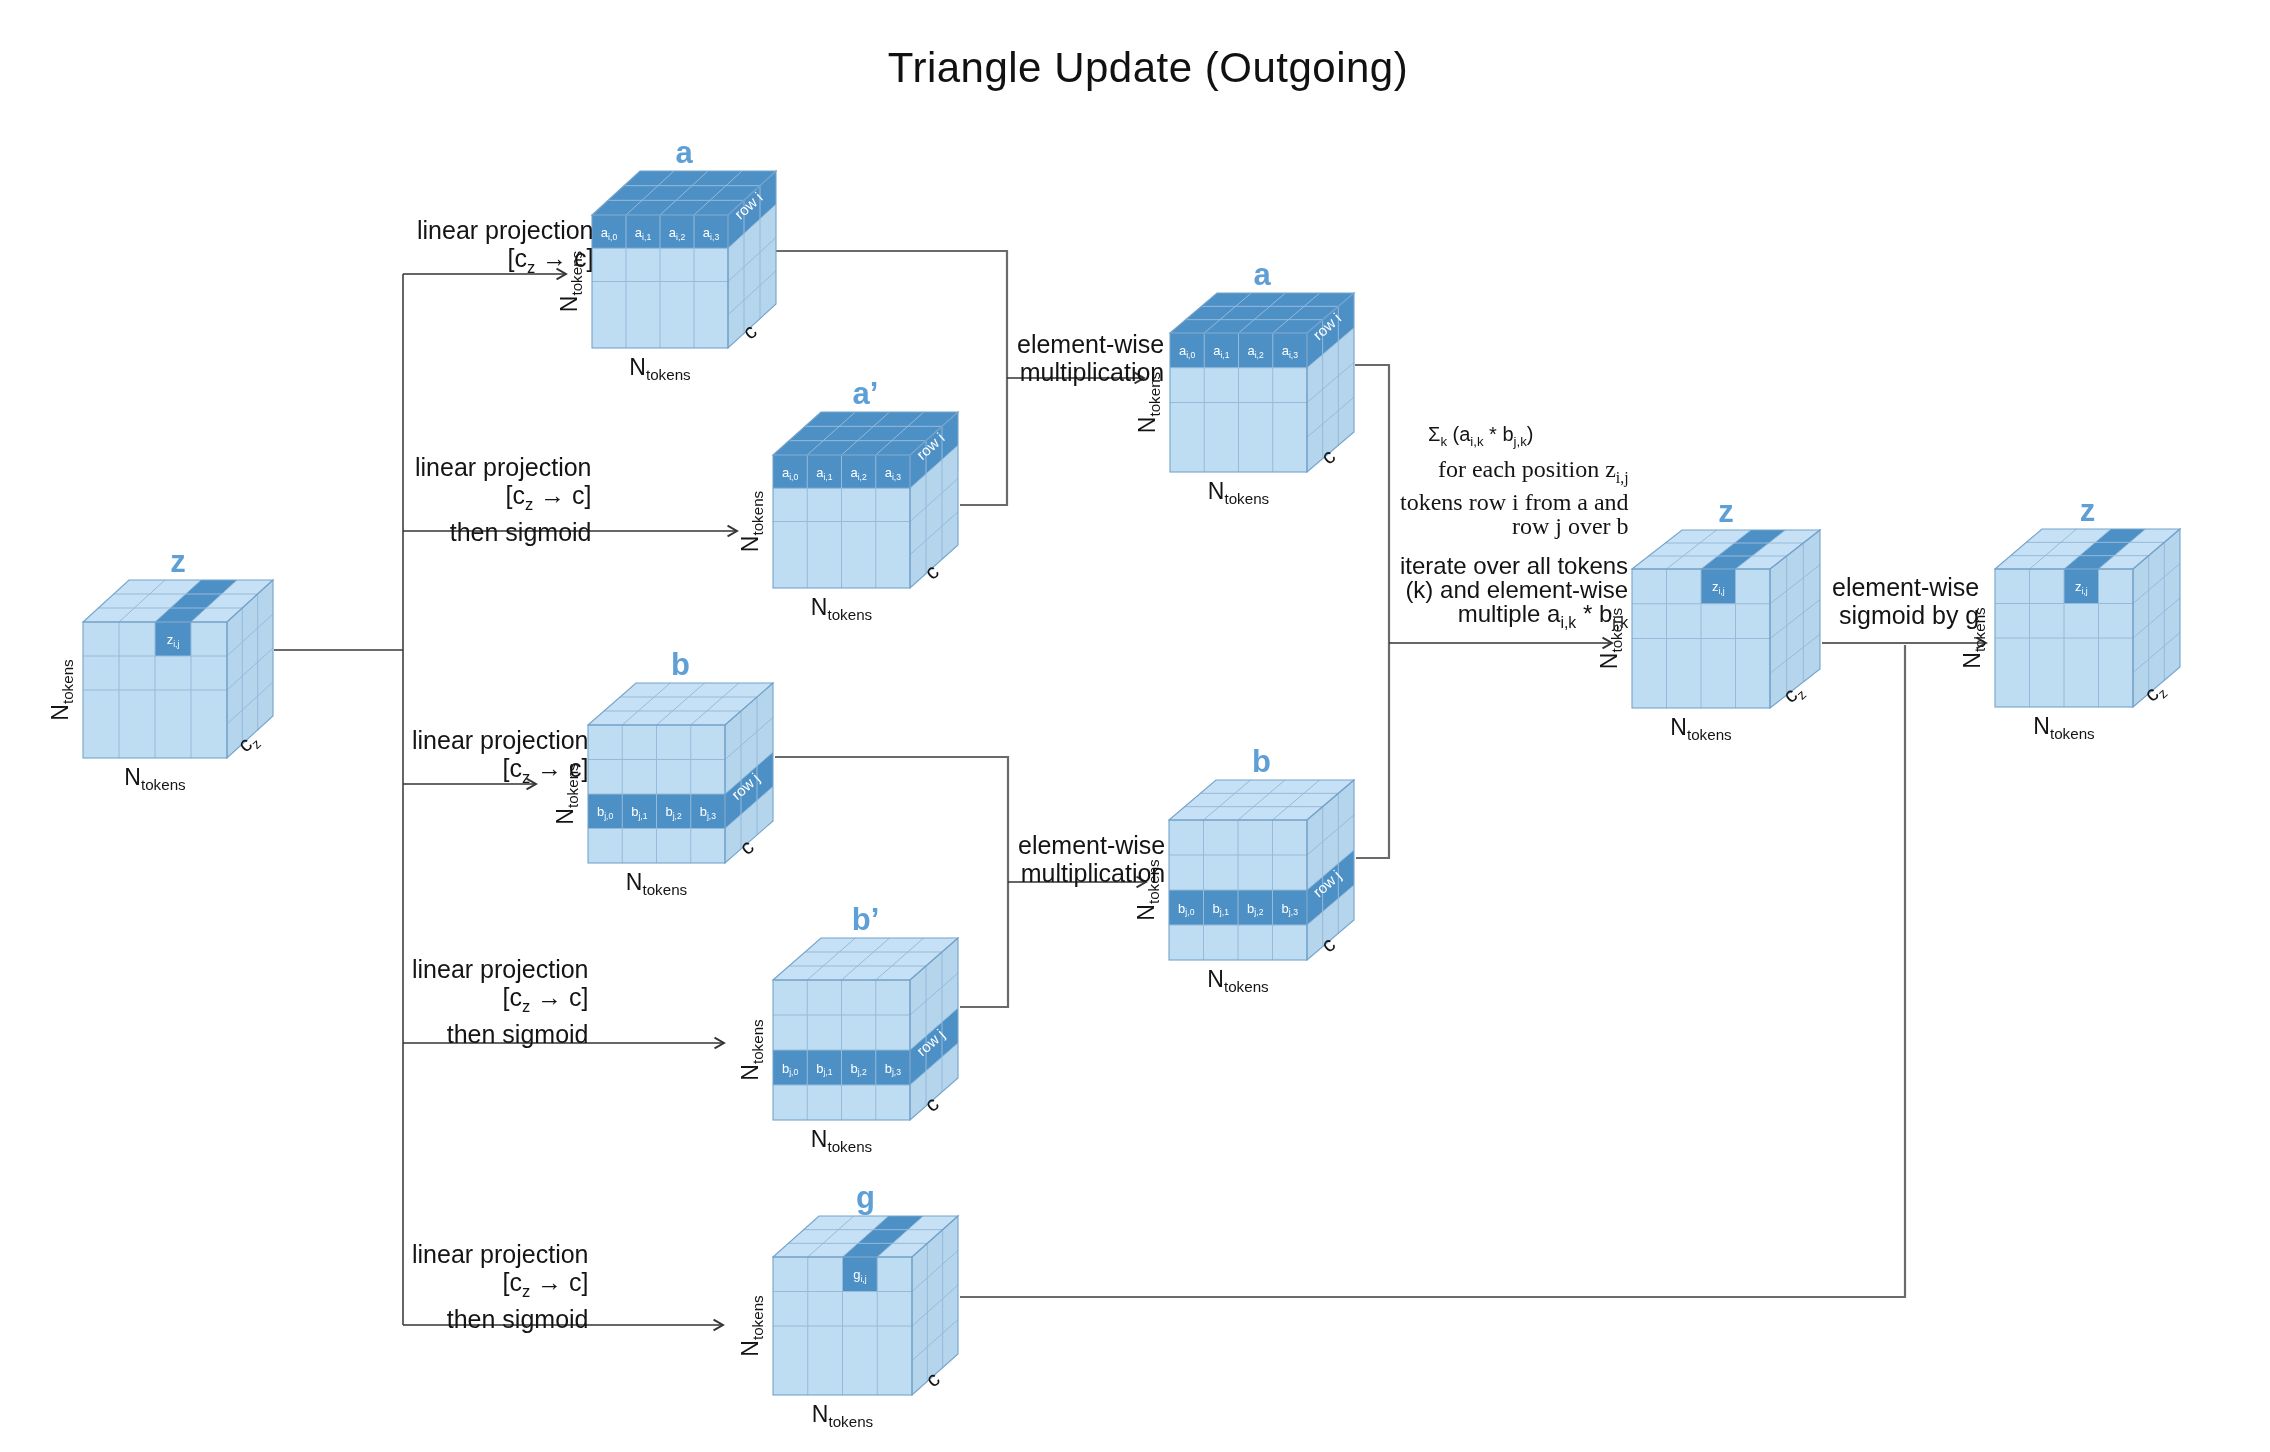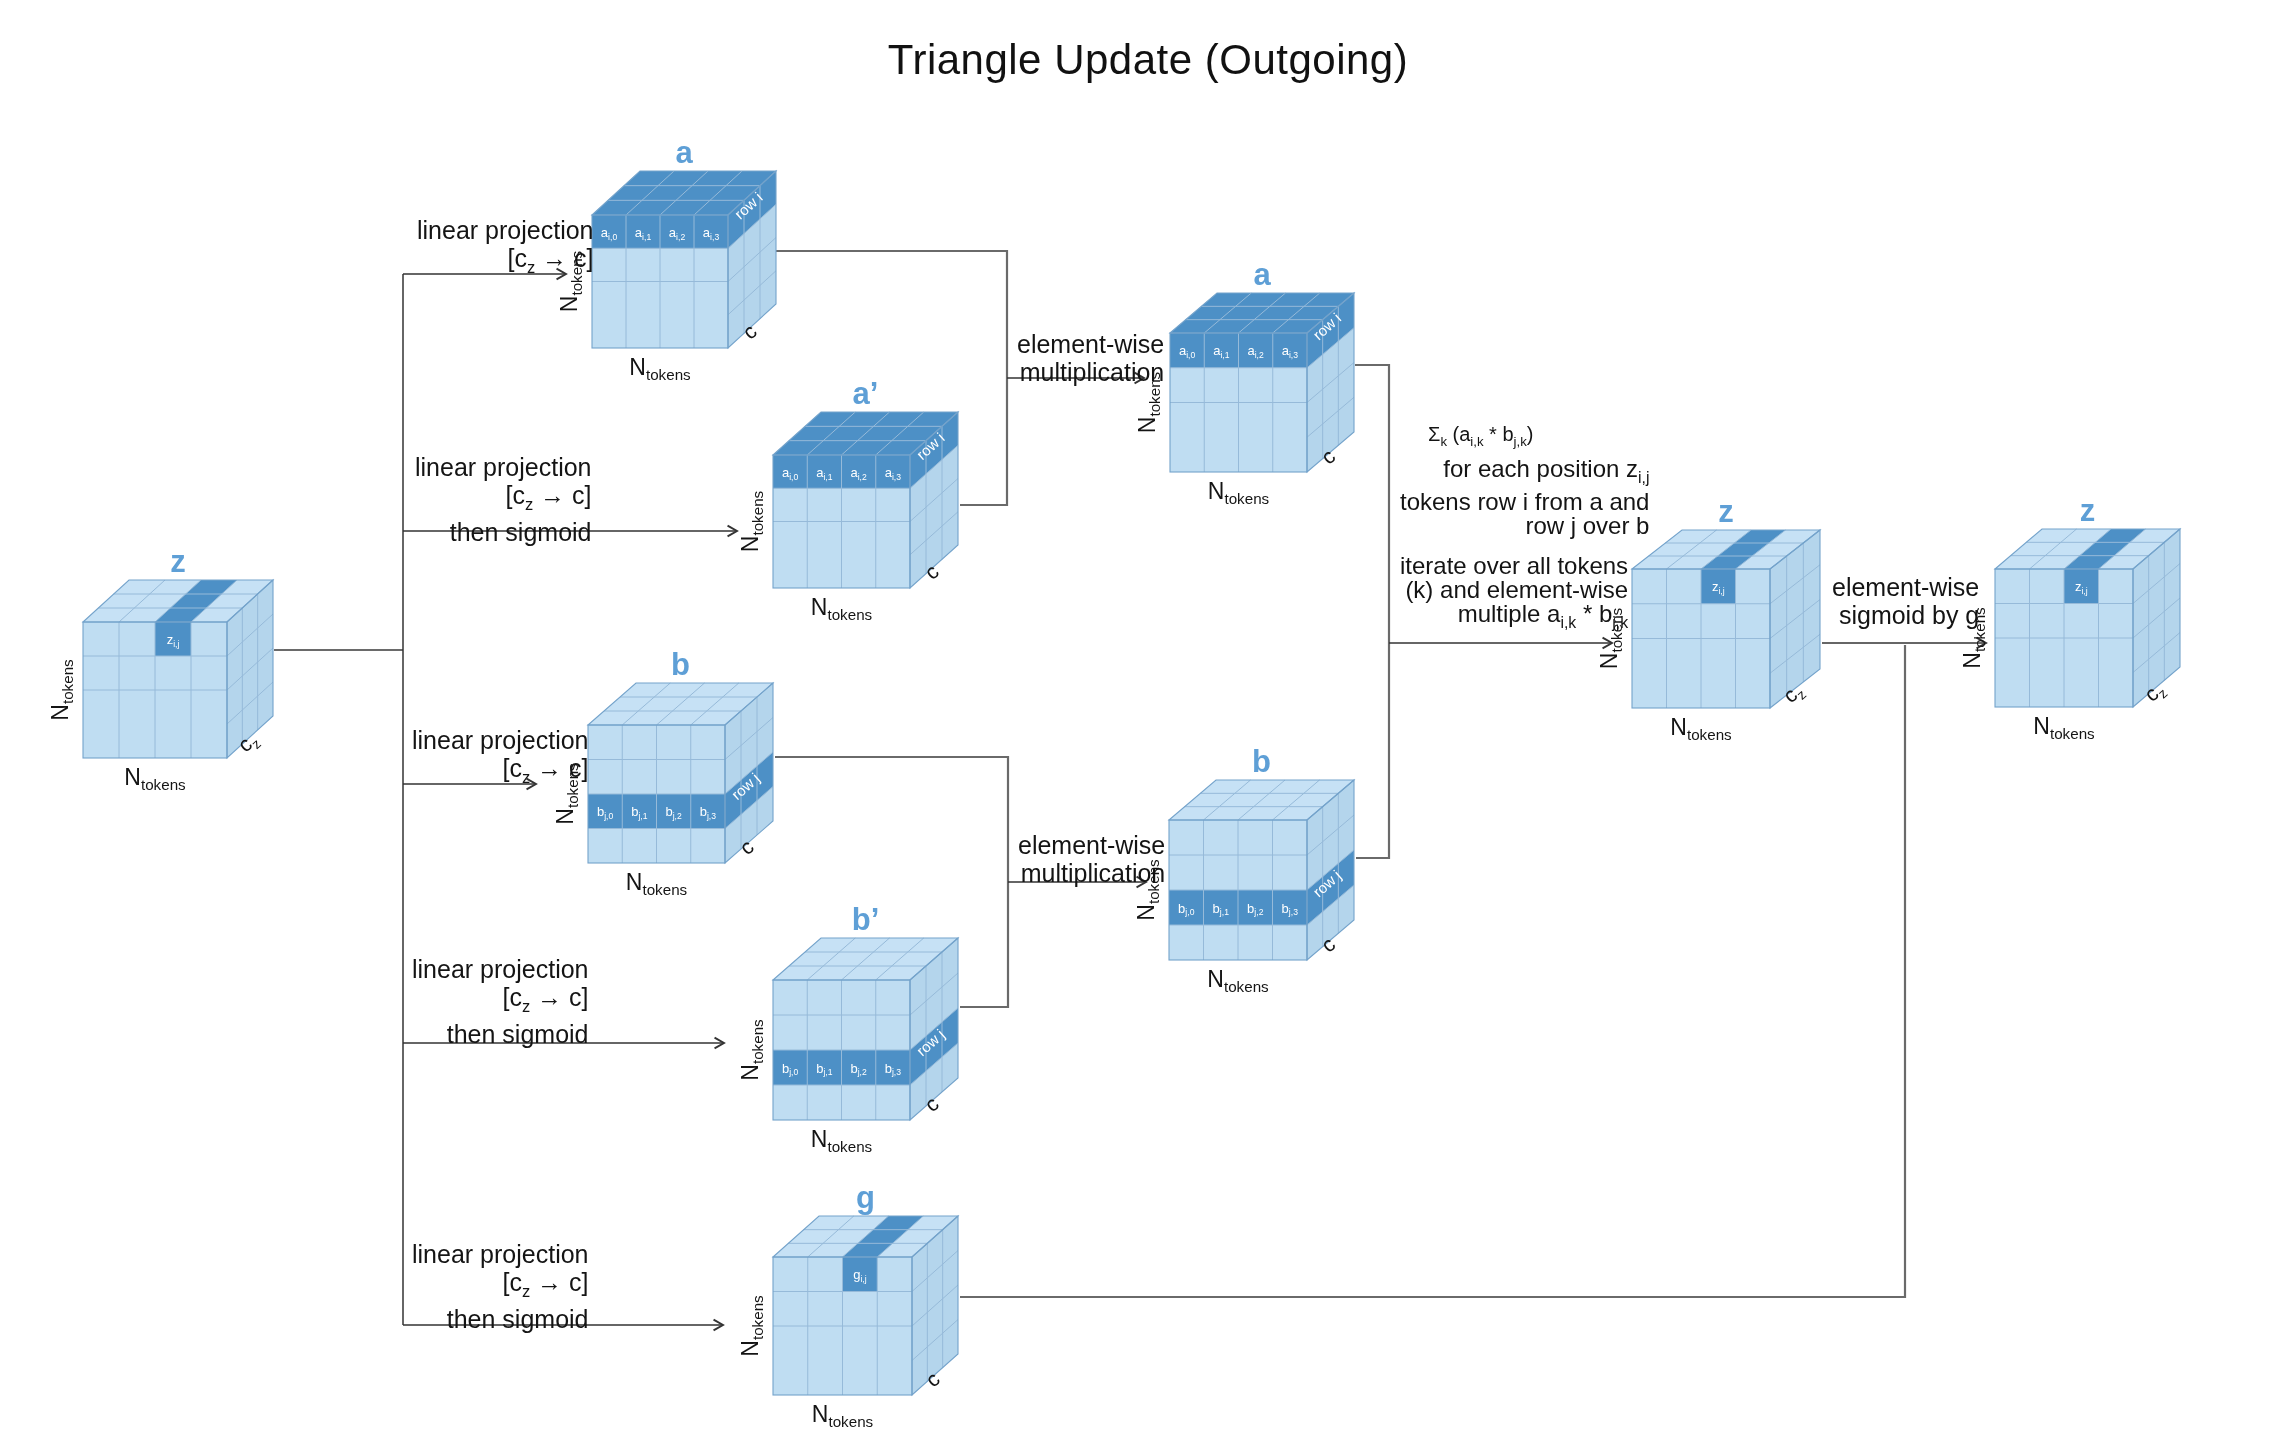--- a/index.html
+++ b/index.html
@@ -1,18 +1,18 @@
 <!DOCTYPE html>
 <html><head>
 <meta charset="utf-8">
 <style>
   html,body{margin:0;padding:0;background:#ffffff;}
   .stage{position:relative;width:2270px;height:1452px;background:#ffffff;
          font-family:"Liberation Sans", sans-serif;overflow:hidden;}
-  .title{position:absolute;left:0;right:0;top:36px;text-align:center;
+  .title{position:absolute;left:0;right:0;top:44px;text-align:center;
          font-size:42px;font-weight:500;color:#111;letter-spacing:0.5px;margin-left:26px;}
   #diagram-svg{position:absolute;left:0;top:0;}
   .tblock{position:absolute;color:#141414;white-space:nowrap;text-align:right;}
   .tblock .ln{display:block;}
   sub{font-size:66%;}
   svg text{font-family:"Liberation Sans", sans-serif;}
 </style>
 </head>
 <body>
 
@@ -438,21 +438,21 @@
         <span class="ln">element-wise</span>
         <span class="ln">multiplication</span>
       </div>
       <div class="tblock" style="left: 1018px; top: 831px; font-size: 25px; line-height: 28px;">
         <span class="ln">element-wise</span>
         <span class="ln">multiplication</span>
       </div>
       <div class="tblock" style="left: 1428px; top: 419px; font-size: 20px; line-height: 31px;">
         <span class="ln">Σ<sub>k</sub> (a<sub>i,k</sub> * b<sub>j,k</sub>)</span>
       </div>
-      <div class="tblock" style="left: 1400px; top: 457px; font-size: 24px; line-height: 24px;">
+      <div class="tblock" style="left: 1400px; top: 457px; font-size: 24px; line-height: 24px; font-family: Liberation Serif, serif;">
         <span class="ln">for each position z<sub>i,j</sub></span>
         <span class="ln">tokens row i from a and</span>
         <span class="ln">row j over b</span>
       </div>
       <div class="tblock" style="left: 1400px; top: 554px; font-size: 24px; line-height: 24px;">
         <span class="ln">iterate over all tokens</span>
         <span class="ln">(k) and element-wise</span>
         <span class="ln">multiple a<sub>i,k</sub> * b<sub>j,k</sub></span>
       </div>
       <div class="tblock" style="left: 1832px; top: 573px; font-size: 25px; line-height: 28px;">

